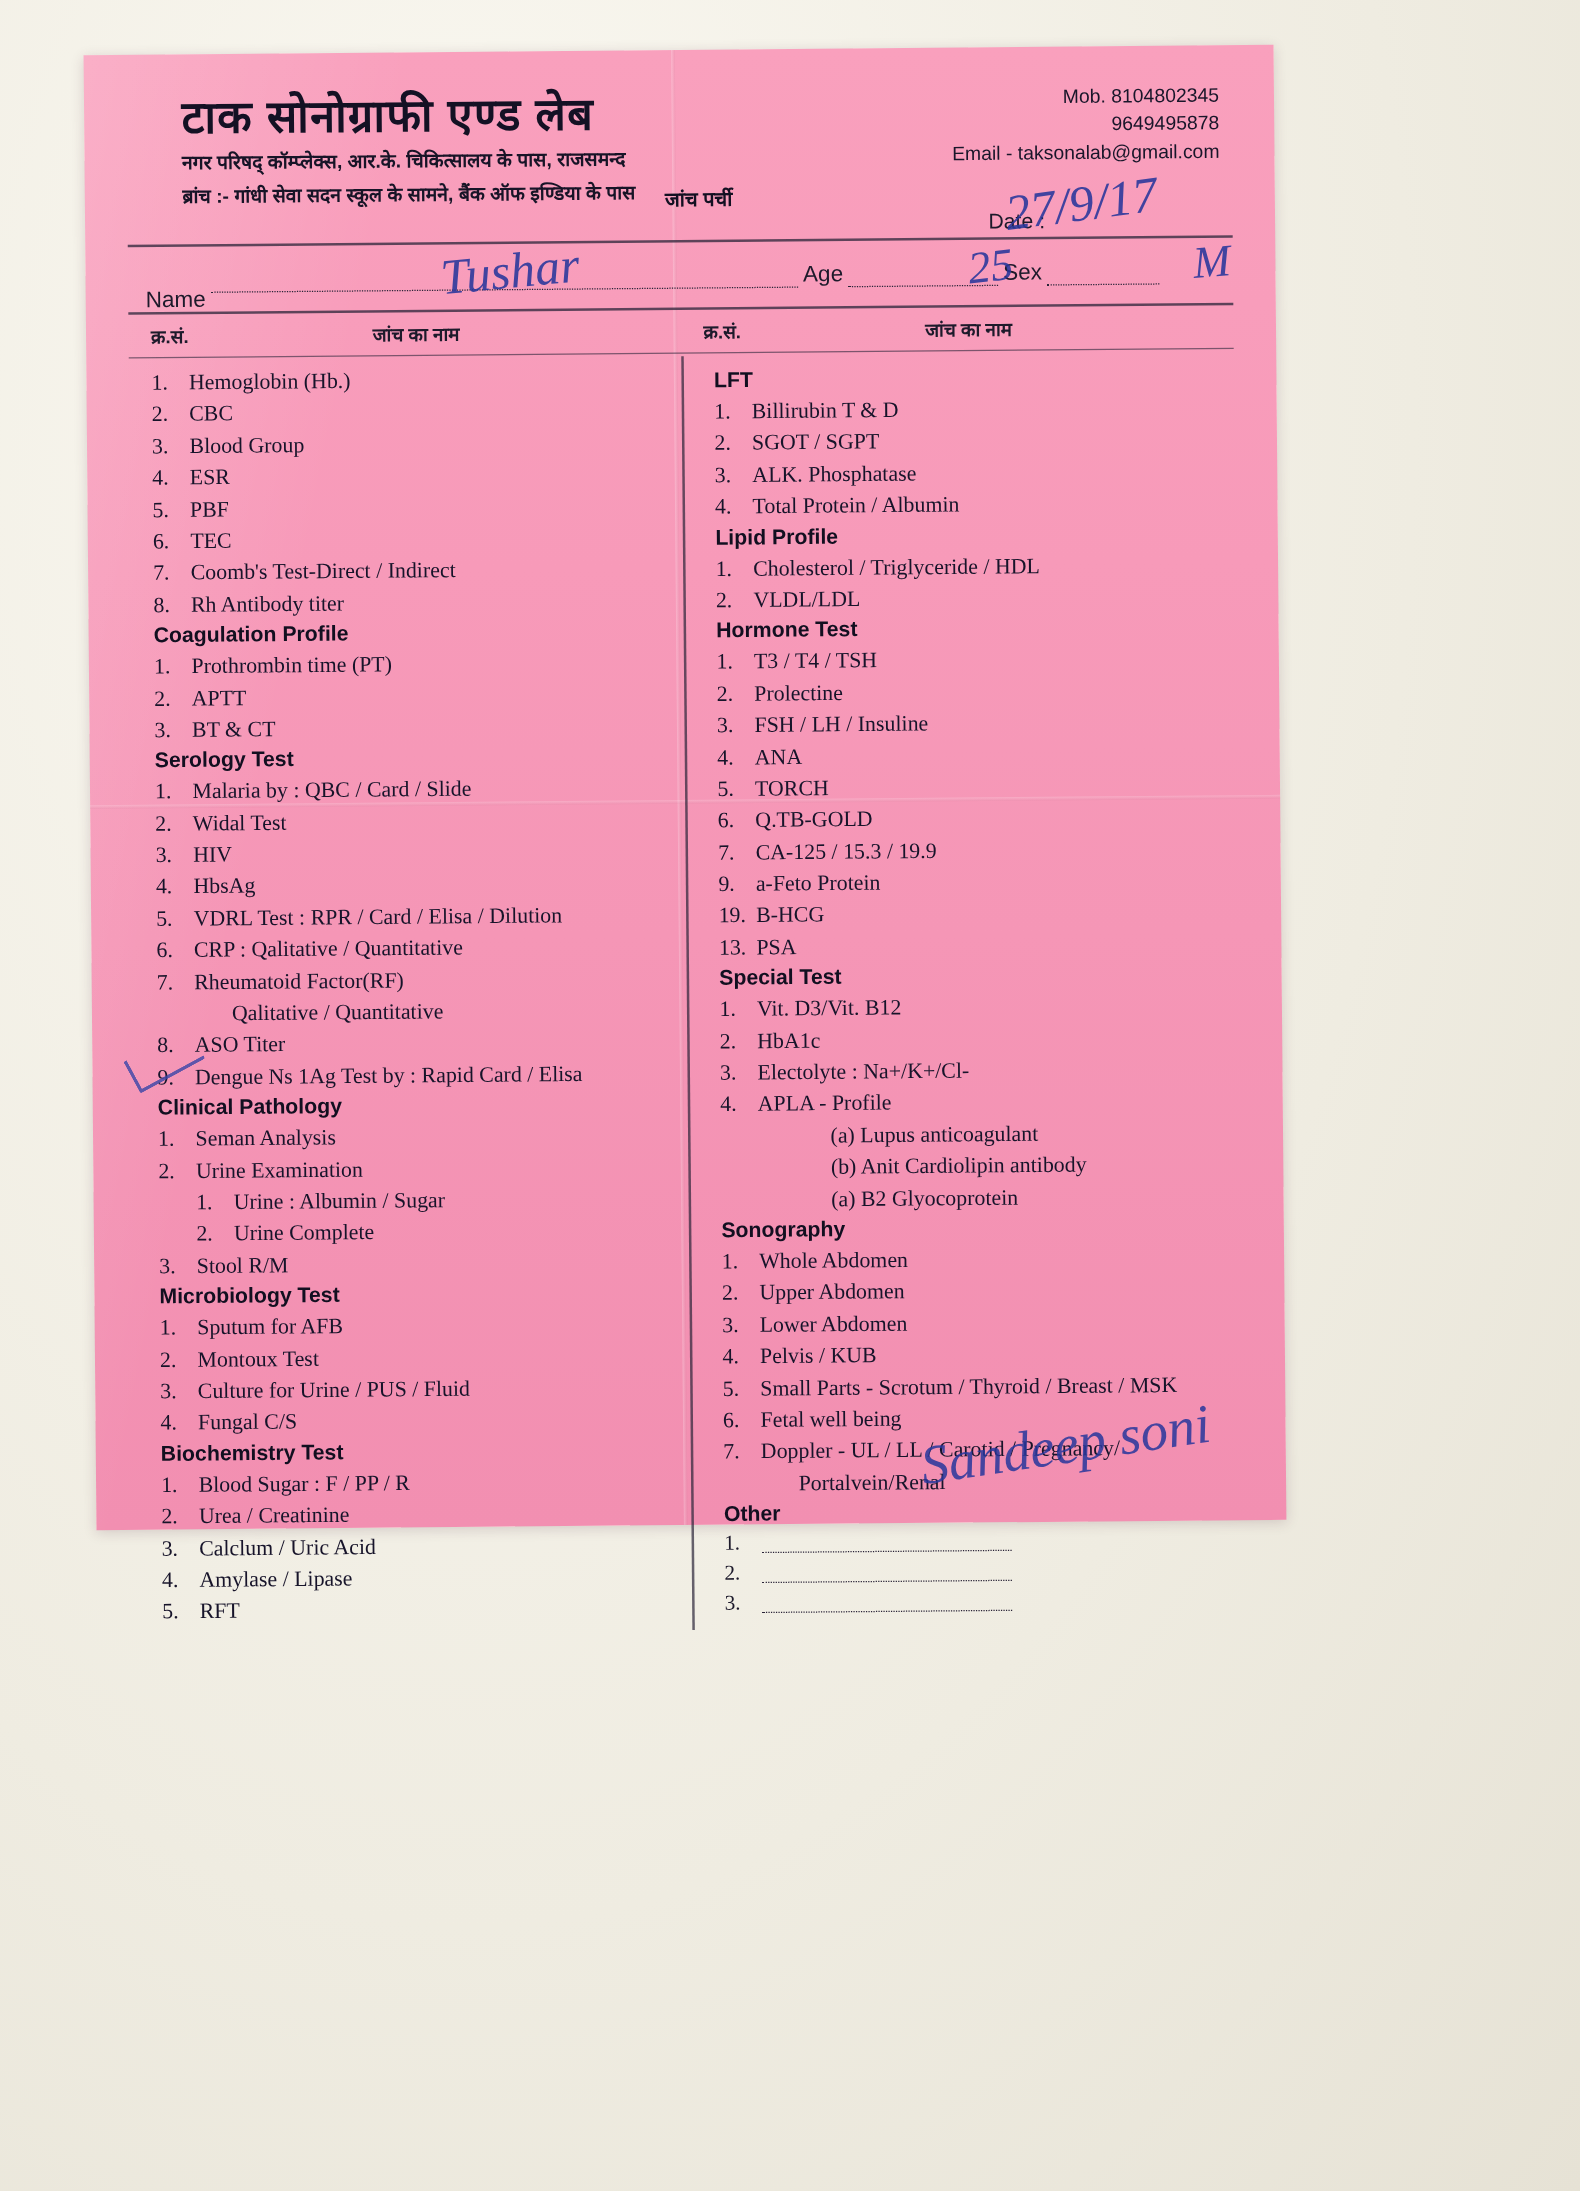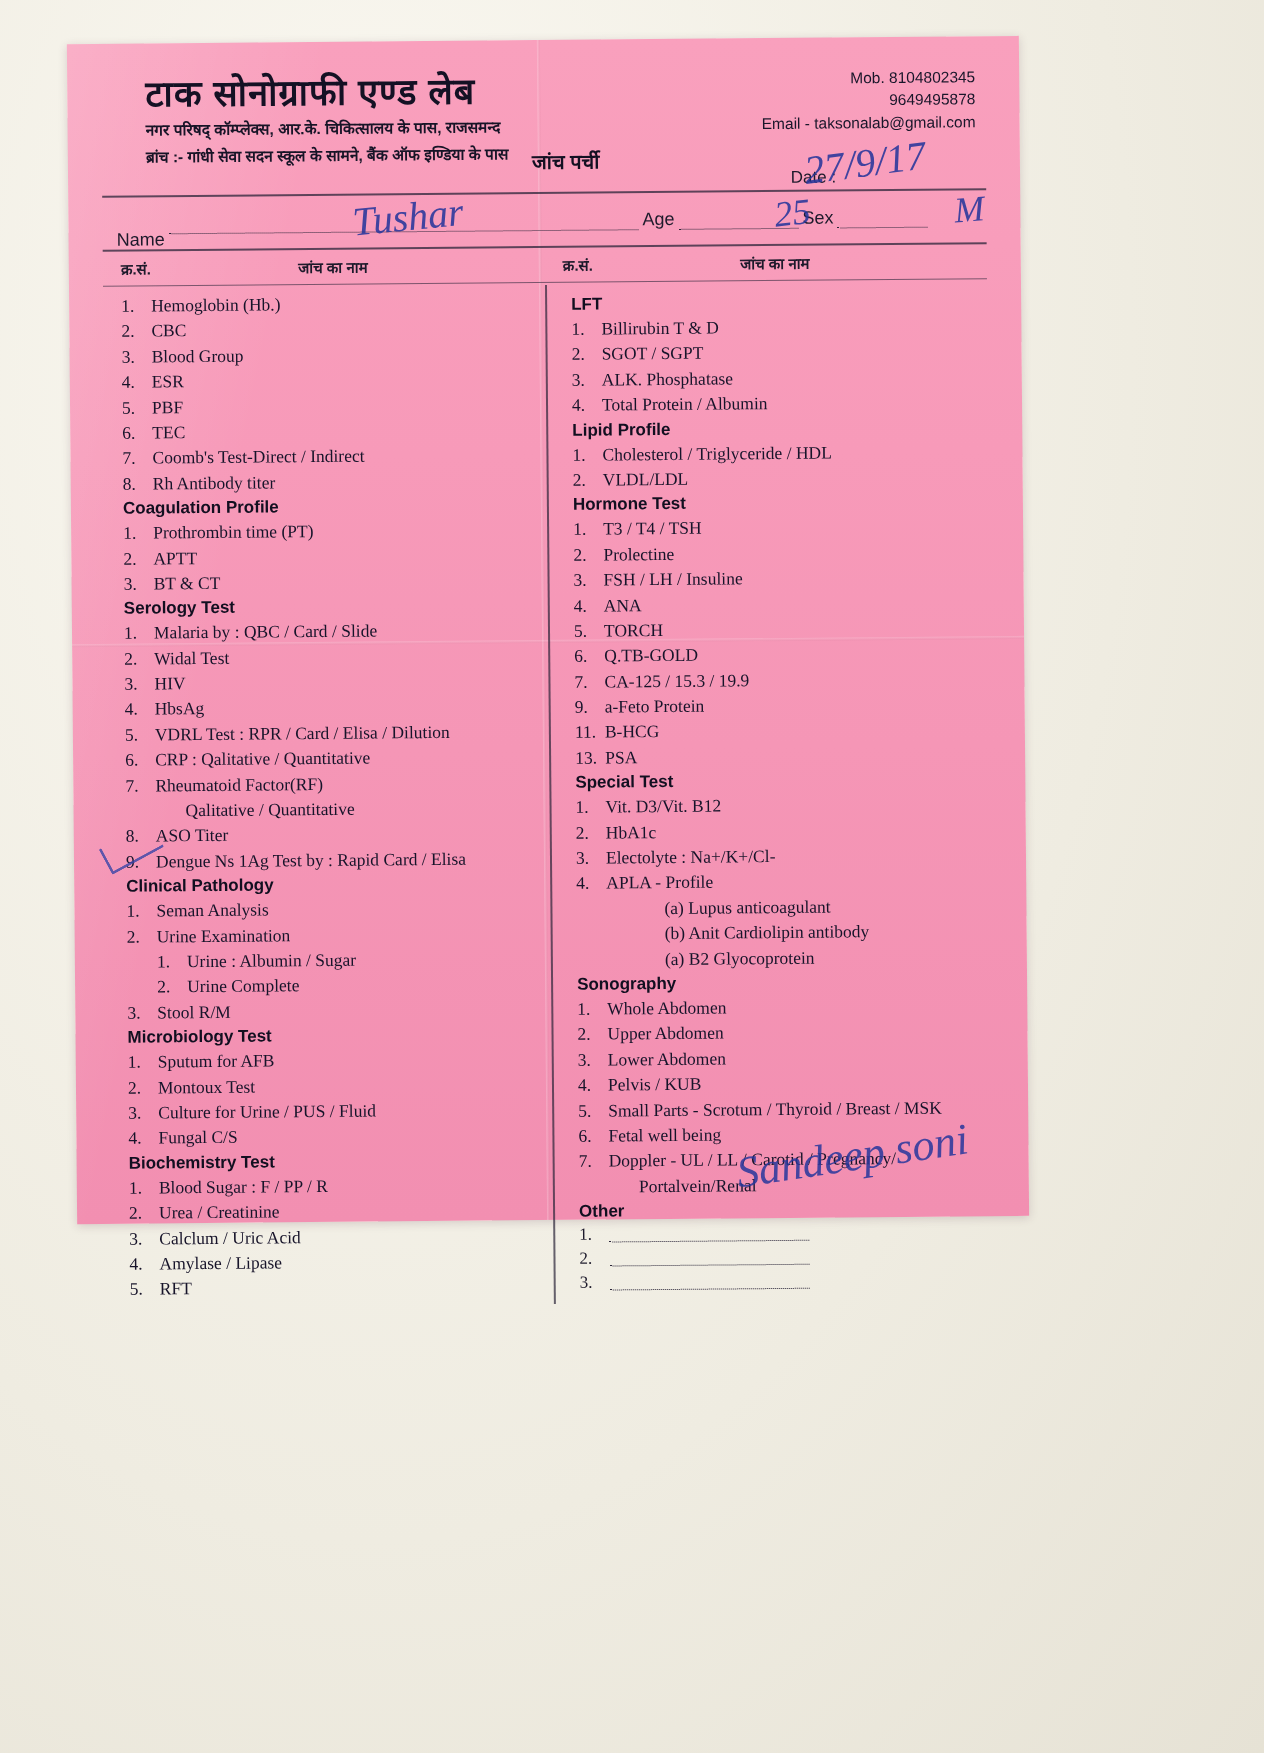--- a/index.html
+++ b/index.html
@@ -56,21 +56,21 @@
     font-size:15.5px;font-weight:bold;color:#171427;margin-top:5px;
   }
   .contact{
     position:absolute;right:10px;top:0;text-align:right;
     font-family:"Liberation Sans", sans-serif;
     font-size:15.5px;color:#19162a;line-height:1.45;
   }
   .slip-title{
     position:absolute;left:430px;top:78px;
     font-family:"Liberation Sans", sans-serif;
-    font-weight:bold;font-size:20px;color:#131022;
+    font-weight:bold;font-size:16px;color:#131022;
   }
   .date-row{
     position:absolute;right:150px;top:88px;
     font-family:"Liberation Sans", sans-serif;font-size:17px;margin-top:12px;
   }
   .date-val{
     position:absolute;right:30px;top:60px;
     font-family:"Liberation Sans", sans-serif;
     font-size:40px;color:#2c3ea8;
     transform:rotate(-7deg);
@@ -405,21 +405,21 @@
           </div>
           <div class="li">
             <span class="n">7.</span>
             <span class="t">CA-125 / 15.3 / 19.9</span>
           </div>
           <div class="li">
             <span class="n">9.</span>
             <span class="t">a-Feto Protein</span>
           </div>
           <div class="li">
-            <span class="n">11.</span>
+            <span class="n">19.</span>
             <span class="t">B-HCG</span>
           </div>
           <div class="li">
             <span class="n">13.</span>
             <span class="t">PSA</span>
           </div>
           <div class="grp">Special Test</div>
           <div class="li">
             <span class="n">1.</span>
             <span class="t">Vit. D3/Vit. B12</span>

